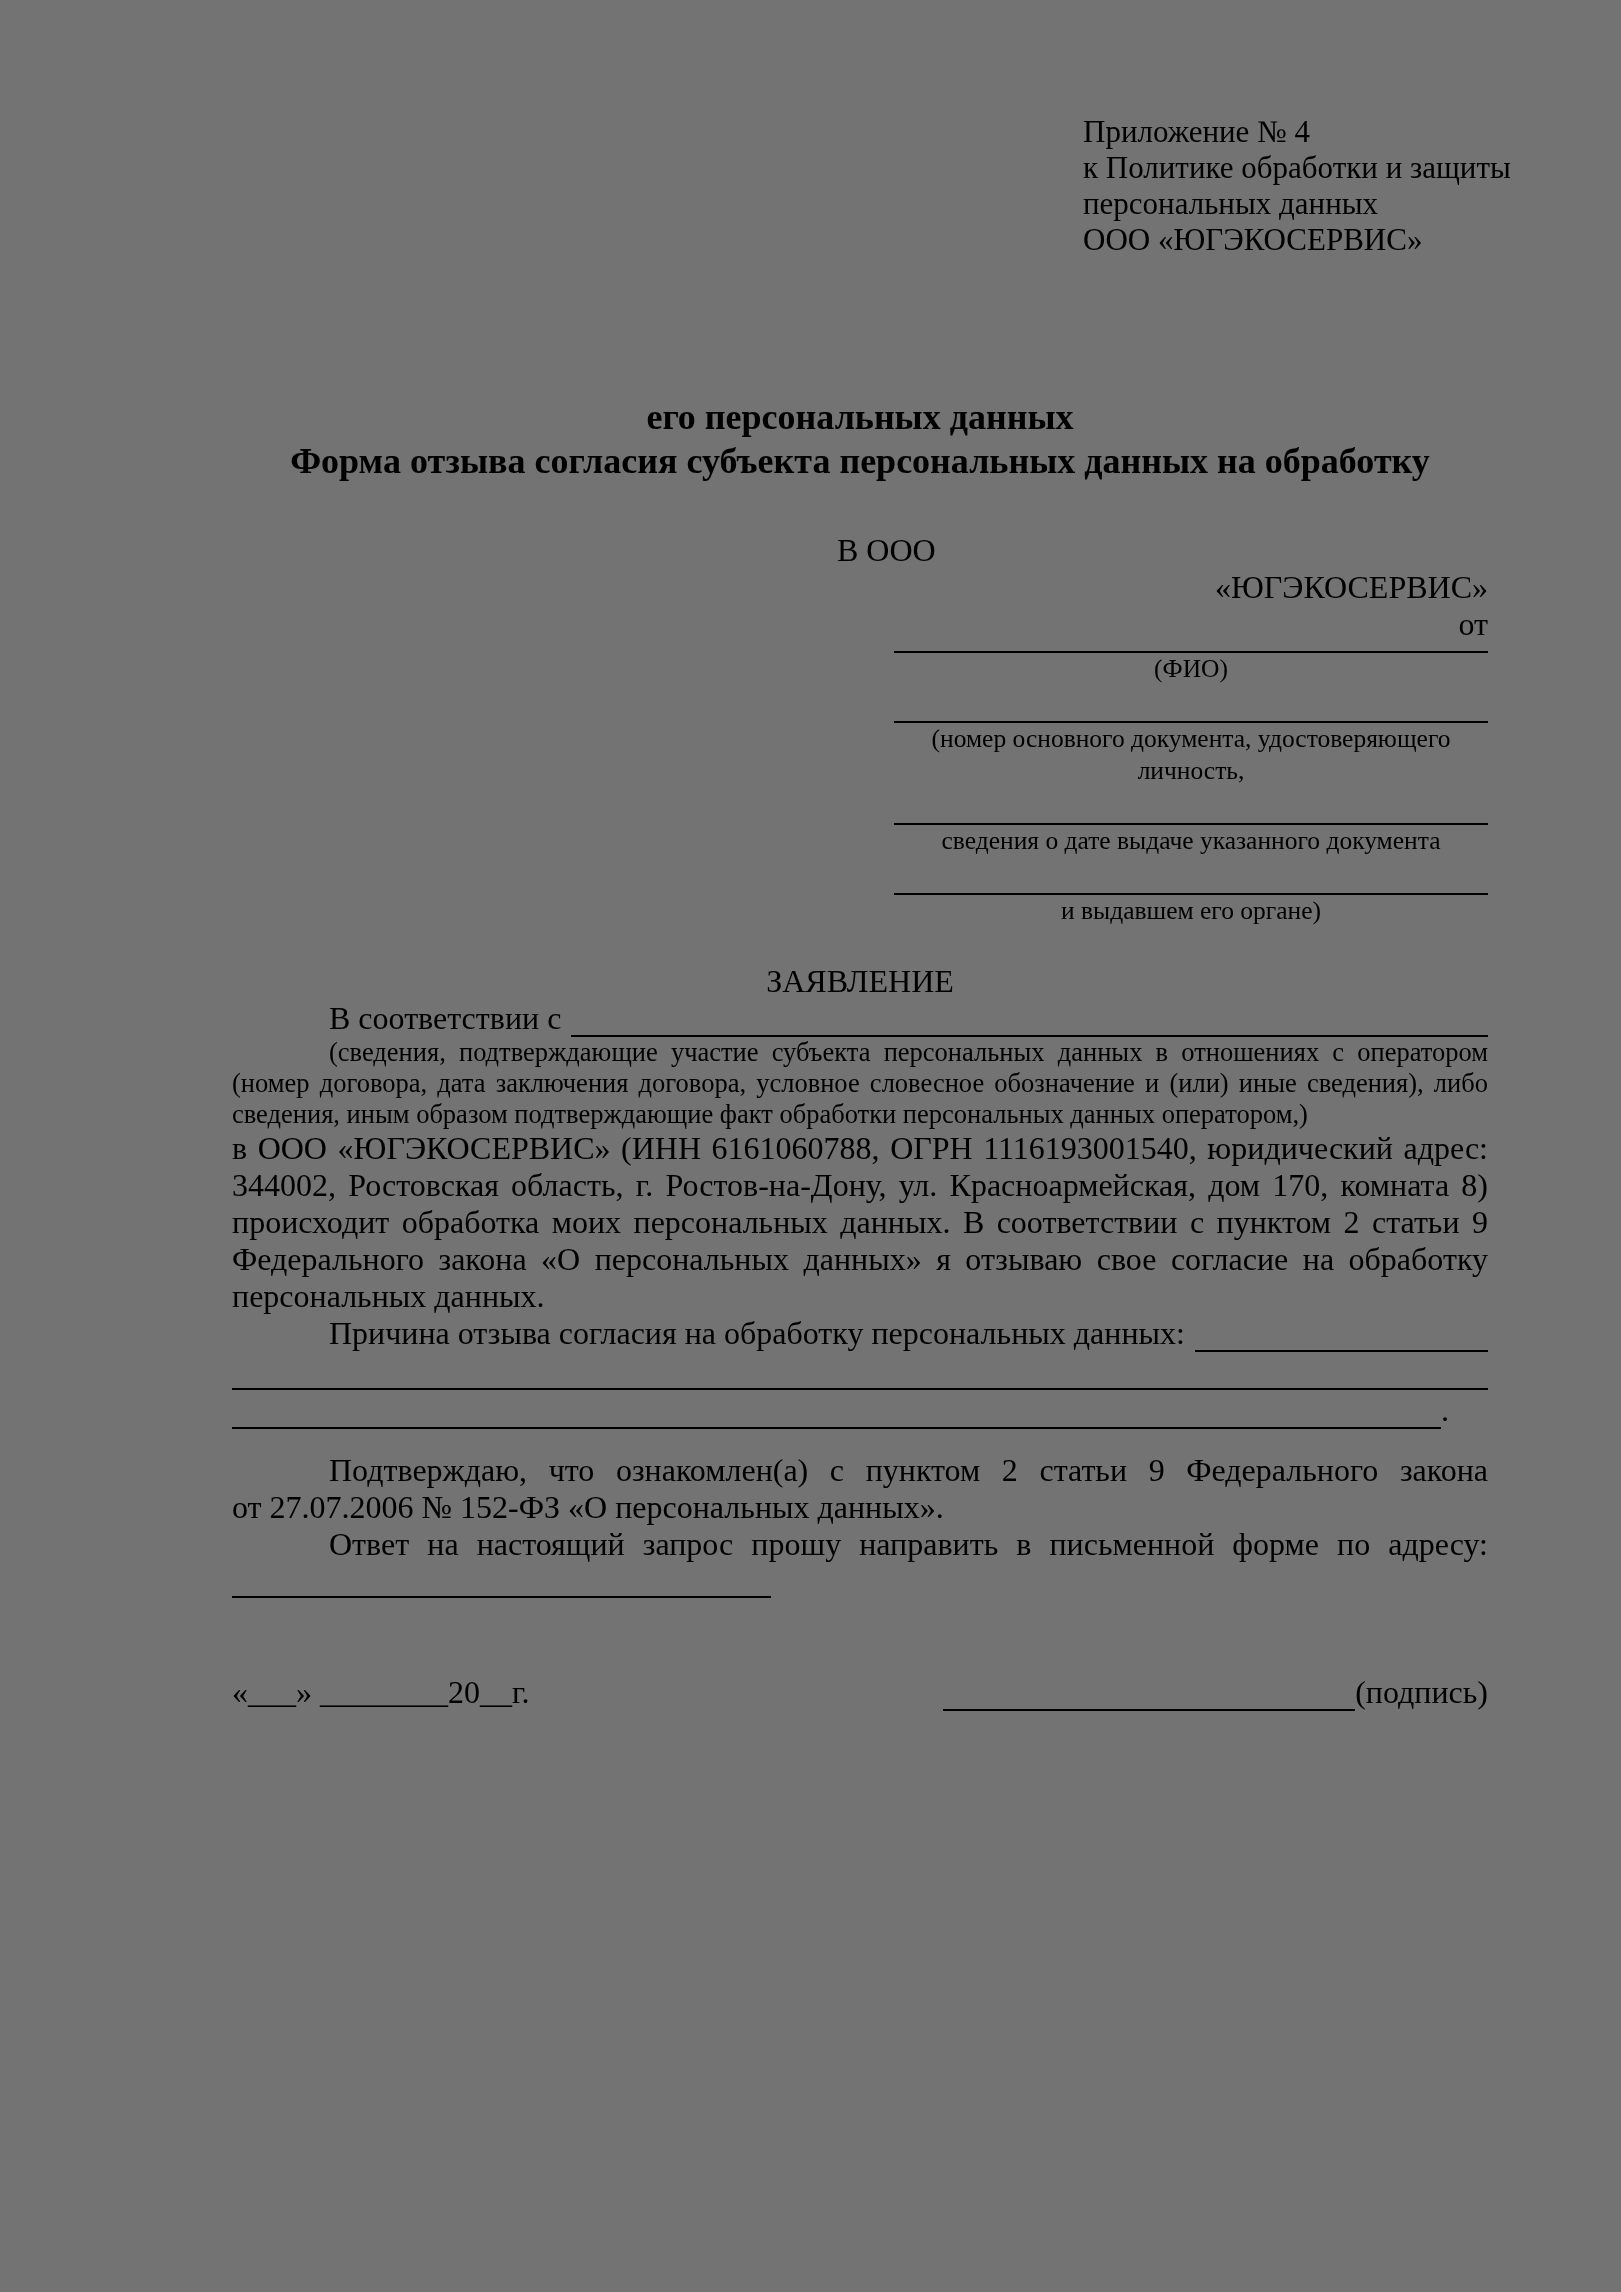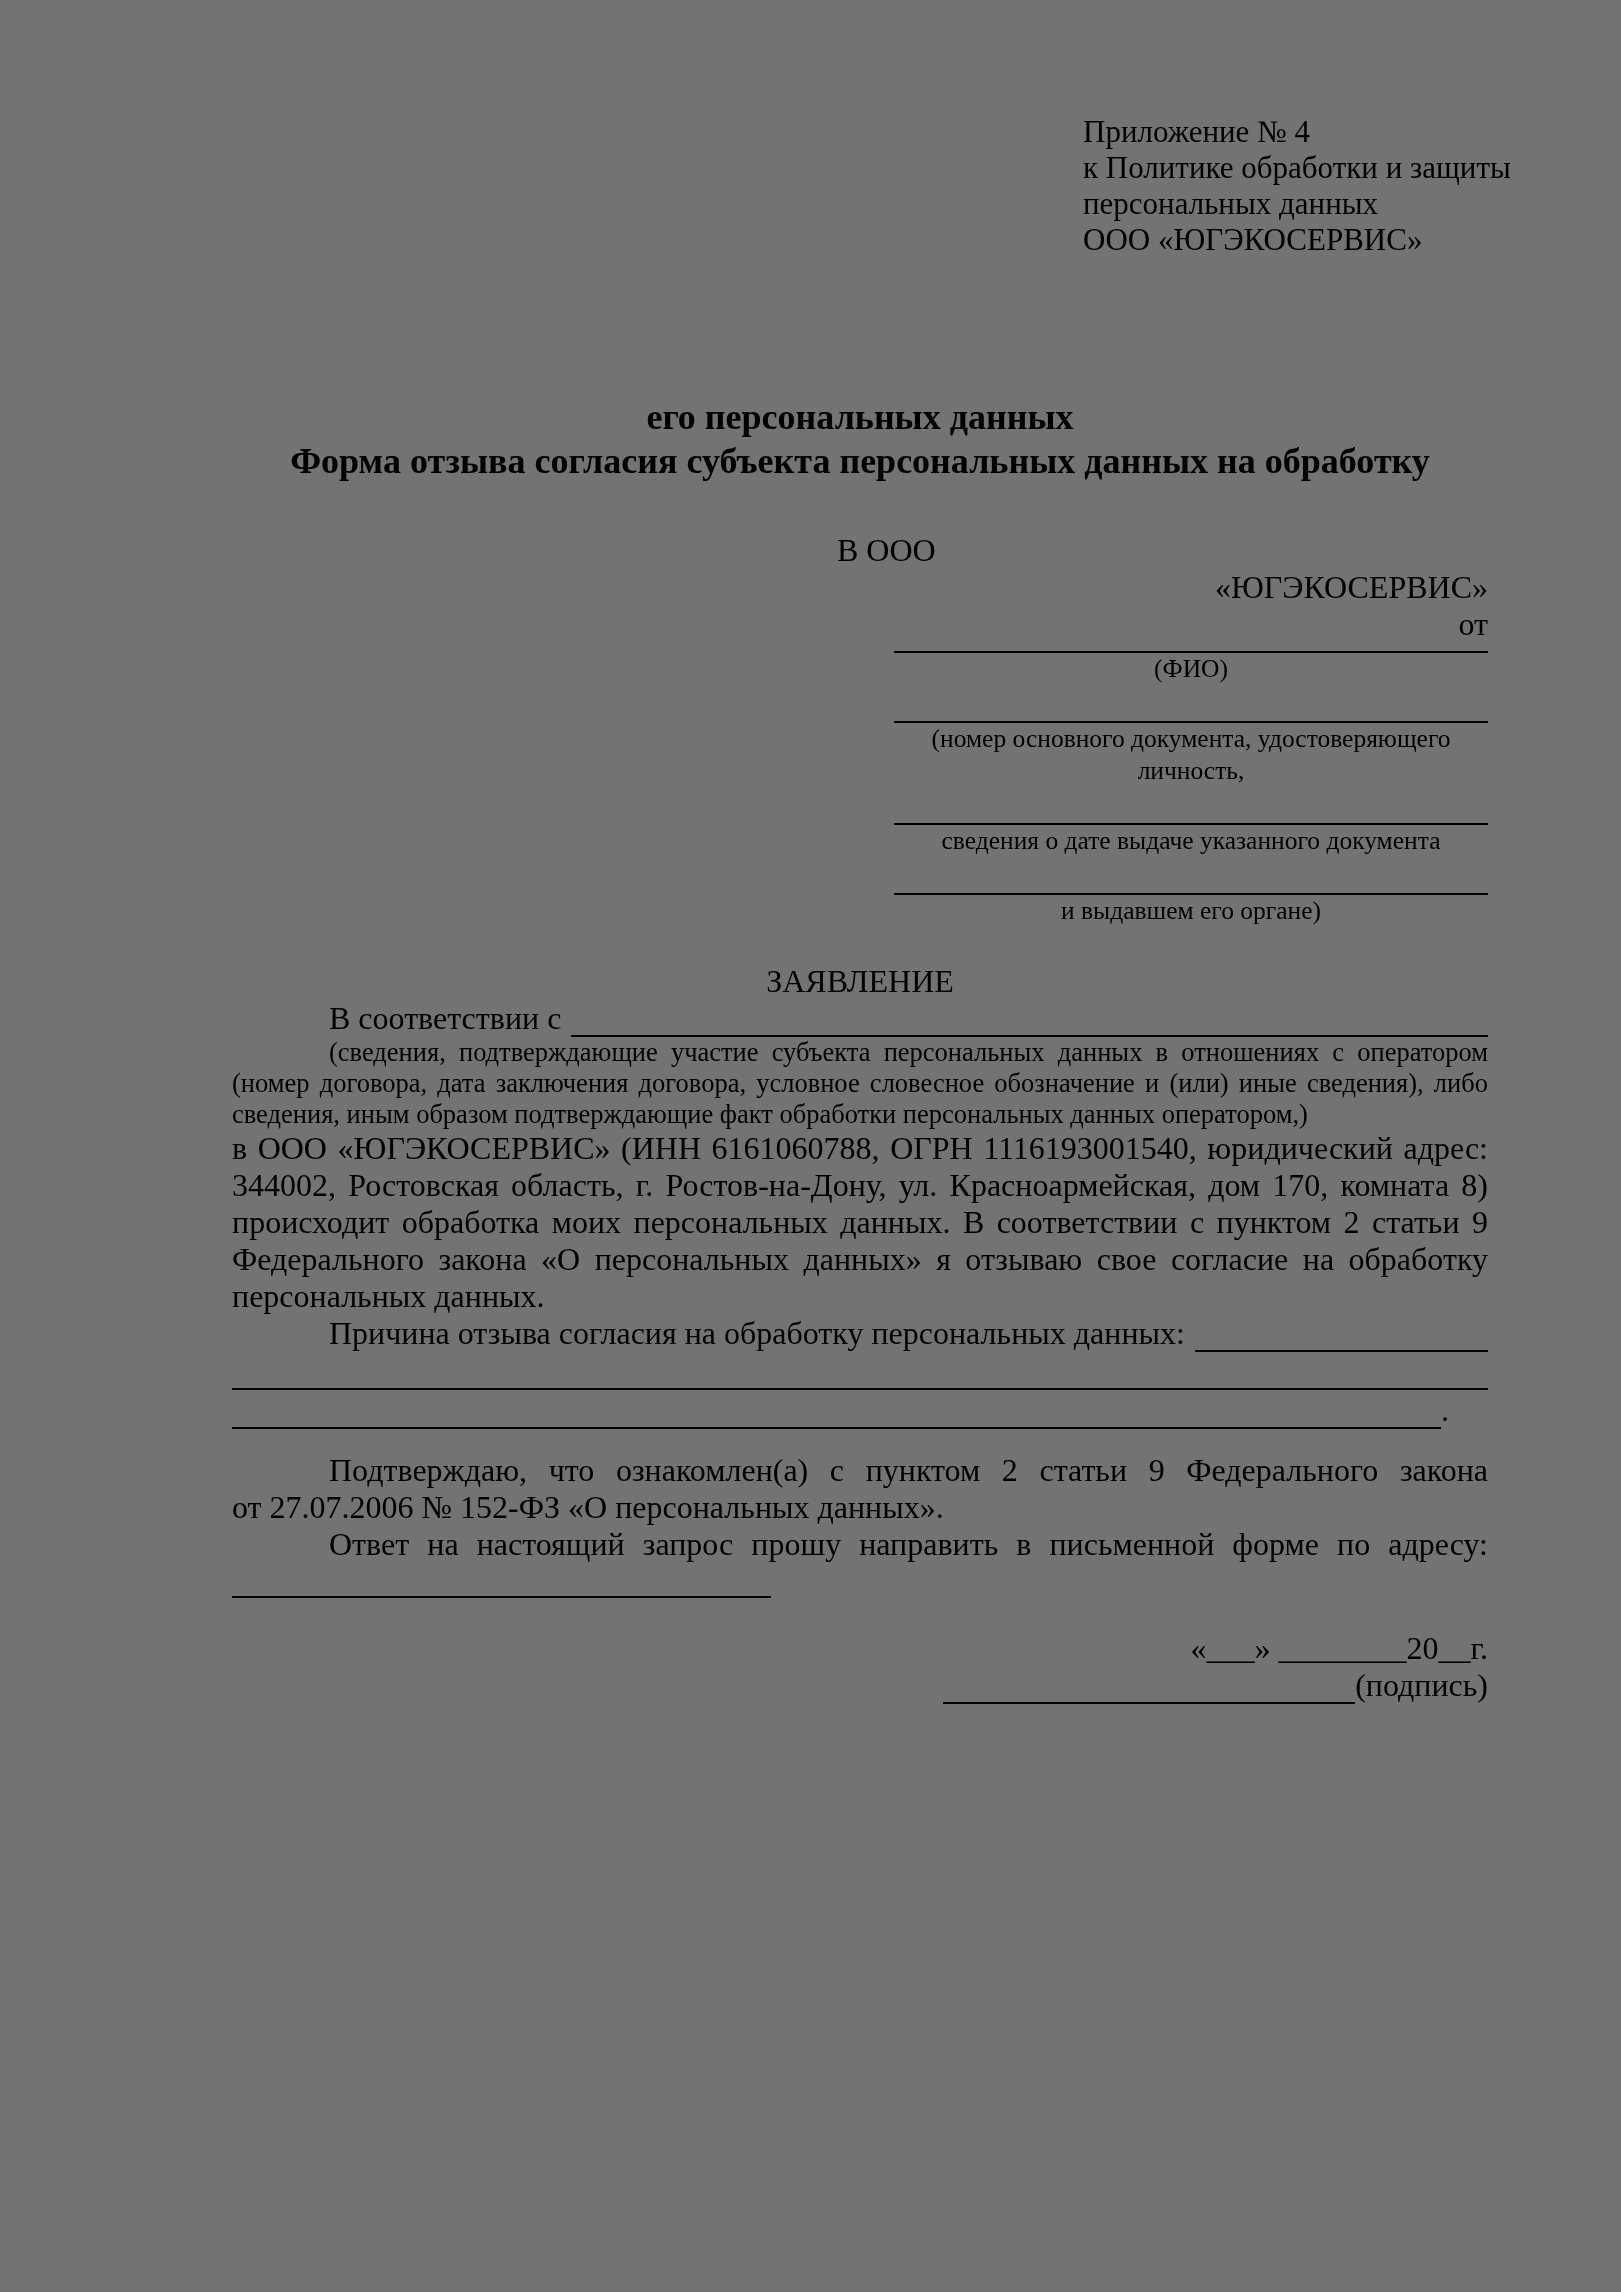--- a/index.html
+++ b/index.html
@@ -31,21 +31,21 @@
   .fill-blank{flex:1 1 auto;height:33px;border-bottom:2.9px solid #000;}
   .small-text{font-size:26.5px;line-height:31px;text-align:justify;text-indent:97px;}
   .para{text-align:justify;}
   .justify-last{text-align:justify;text-align-last:justify;}
   .para-indent{text-indent:97px;}
   .blank-line-full{height:36px;border-bottom:2.9px solid #000;}
   .blank-line-wide{width:1209px;height:36px;border-bottom:2.9px solid #000;}
   .confirm{margin-top:23px;}
   .address-blank{width:539px;height:33px;border-bottom:2.9px solid #000;}
   
-  .footer{margin-top:32px;display:flex;justify-content:space-between;align-items:flex-end;font-size:32px;line-height:37px;flex-direction:column;}
+  .footer{margin-top:76px;display:flex;justify-content:space-between;align-items:flex-end;font-size:32px;line-height:37px;}
   .sig-group{display:flex;align-items:flex-end;}
   .sig-blank{width:412px;height:29px;border-bottom:2.9px solid #000;}
 </style>
 </head>
 <body>
 
 <div class="page">
   <div class="content">
 
     <div class="appendix">

